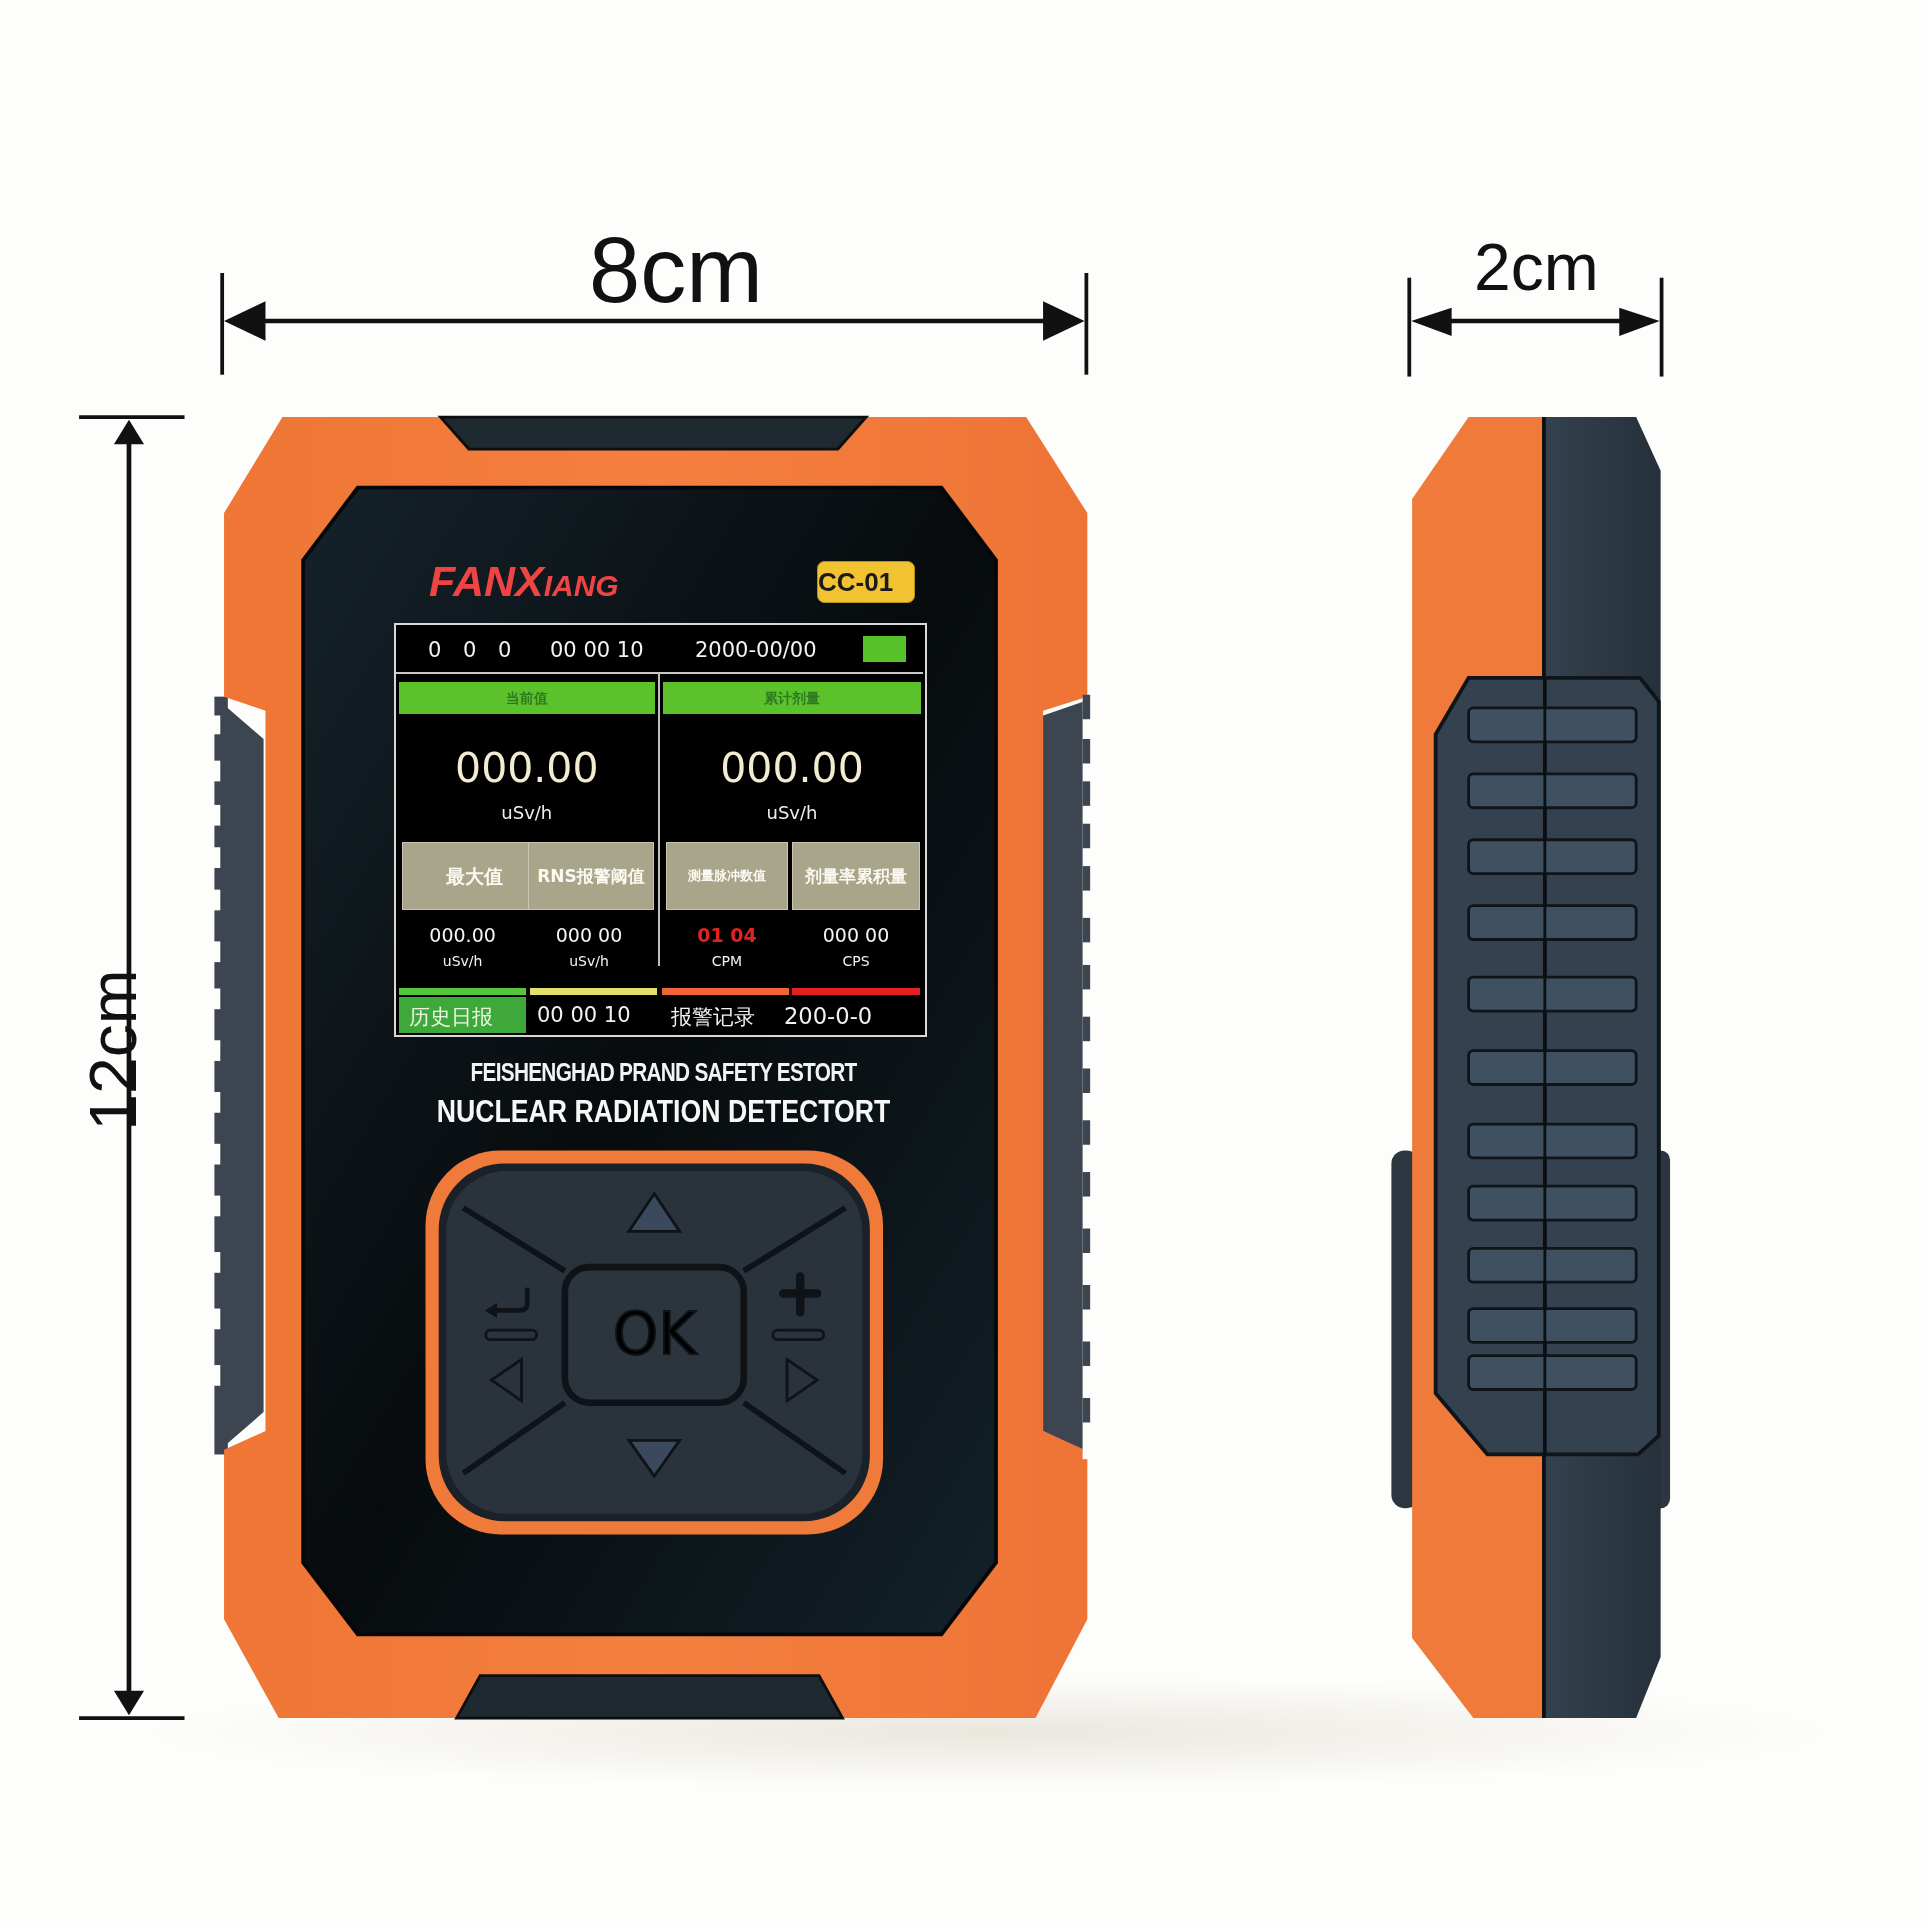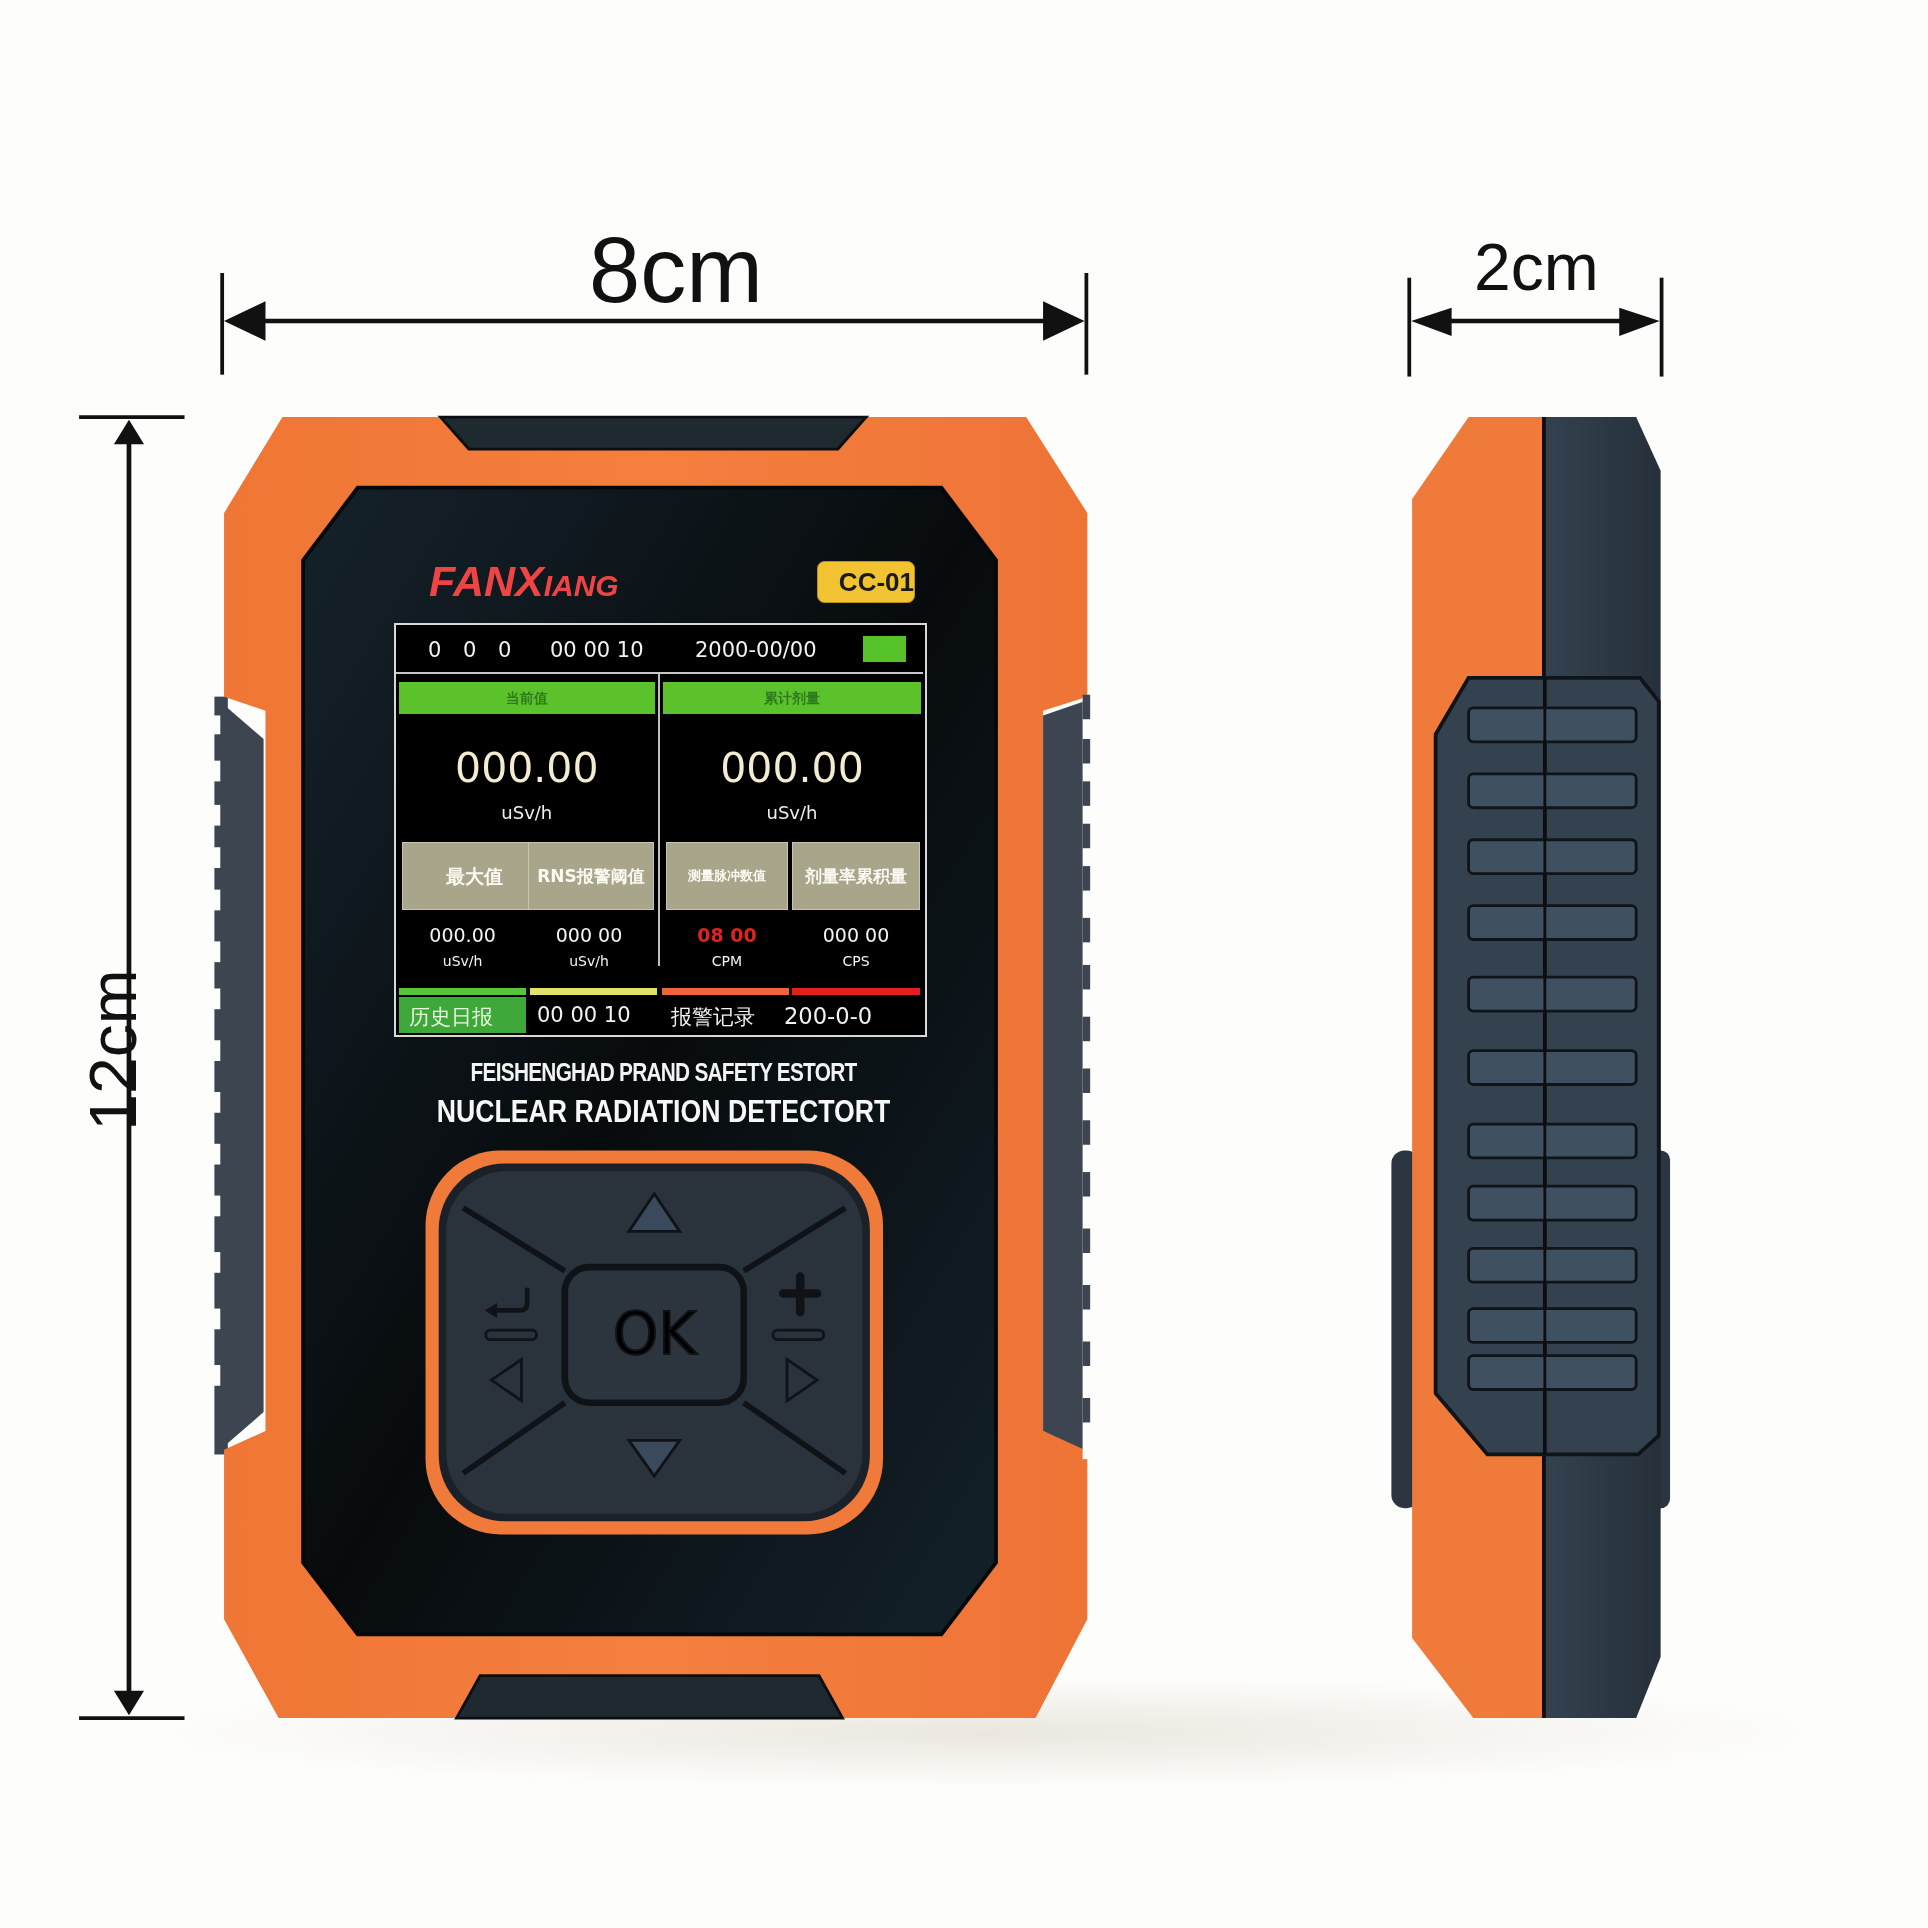--- a/index.html
+++ b/index.html
@@ -120,21 +120,21 @@
   <polygon points="380,518 1000,518 1058,595 1058,1660 1000,1736 380,1736 322,1660 322,595" fill="url(#faceG)" stroke="#050708" stroke-width="4"></polygon>
 
   <rect x="452" y="1222" width="486" height="408" rx="80" ry="80" fill="#f07a3a"></rect>
   <rect x="466" y="1236" width="458" height="380" rx="70" ry="70" fill="#1a2128"></rect>
   <rect x="474" y="1244" width="442" height="364" rx="64" ry="64" fill="#2a323b"></rect>
 </svg>
 
 <div class="abs" style="left:390px;top:557px;color:#ef4444;font-family:'Liberation Sans',sans-serif;font-weight:bold;font-style:italic;margin-left:39px;">
   <span style="font-size:43px;">FANX</span><span style="font-size:30px;">IANG</span>
 </div>
-<div class="abs" style="left:817px;top:561px;width:96px;height:40px;background:#f1c232;border-radius:7.5px;border:1.9px solid #b8901c;color:#1a1a1a;font-family:'Liberation Sans',sans-serif;font-weight:bold;font-size:26px;line-height:40px;text-align:right;">CC-01</div>
+<div class="abs" style="left:817px;top:561px;width:96px;height:40px;background:#f1c232;border-radius:7.5px;border:1.9px solid #b8901c;color:#1a1a1a;font-family:'Liberation Sans',sans-serif;font-weight:bold;font-size:26px;line-height:40px;text-align:left;">CC-01</div>
 
 <div class="screen">
 
   <div class="sc-text" style="left:32px;top:13px;font-size:21px;letter-spacing:7.5px;">0 0 0</div>
   <div class="sc-text" style="left:154px;top:13px;font-size:21px;">00 00 10</div>
   <div class="sc-text" style="left:299px;top:13px;font-size:21px;">2000-00/00</div>
   <div class="abs" style="left:467px;top:11.3px;width:43px;height:25.4px;background:#55c22a;"></div>
   <div class="abs" style="left:0;top:47px;width:527px;height:1.9px;background:#c8c8c8;"></div>
   <div class="abs" style="left:262px;top:49px;width:1.9px;height:292px;background:#bfbfbf;"></div>
 
@@ -156,21 +156,21 @@
       <span>测量脉冲数值</span>
     </div>
   <div class="tile" style="left:396px;top:217px;width:128px;font-size:17px;">
       <span>剂量率累积量</span>
     </div>
 
   <div class="val" style="left:5.6px;top:299px;width:122px;">000.00</div>
   <div class="sub" style="left:5.6px;top:328px;width:122px;">uSv/h</div>
   <div class="val" style="left:132px;top:299px;width:122px;">000 00</div>
   <div class="sub" style="left:132px;top:328px;width:122px;">uSv/h</div>
-  <div class="val" style="left:270px;top:299px;width:122px;color:#e0231f;font-weight:bold;">08 00</div>
+  <div class="val" style="left:270px;top:299px;width:122px;color:#e0231f;font-weight:bold;">01 04</div>
   <div class="sub" style="left:270px;top:328px;width:122px;">CPM</div>
   <div class="val" style="left:396px;top:299px;width:128px;">000 00</div>
   <div class="sub" style="left:396px;top:328px;width:128px;">CPS</div>
 
   <div class="bar" style="left:2.8px;top:363px;width:127px;background:#57c53a;"></div>
   <div class="bar" style="left:134px;top:363px;width:127px;background:#e4e06a;"></div>
   <div class="bar" style="left:266px;top:363px;width:127px;background:#f1643a;"></div>
   <div class="bar" style="left:396px;top:363px;width:128px;background:#e3201f;"></div>
 
   <div class="abs" style="left:2.8px;top:372px;width:127px;height:36px;background:#3fa83a;"></div>

